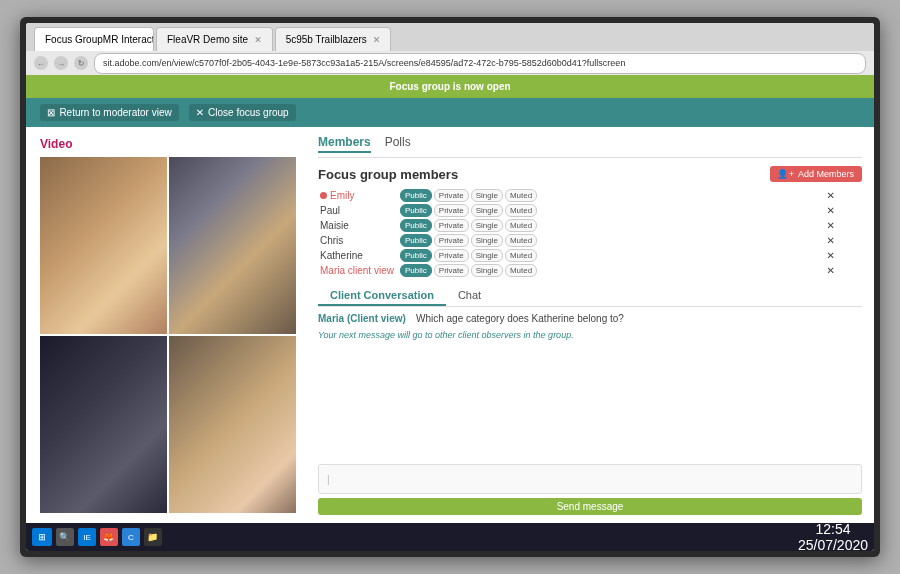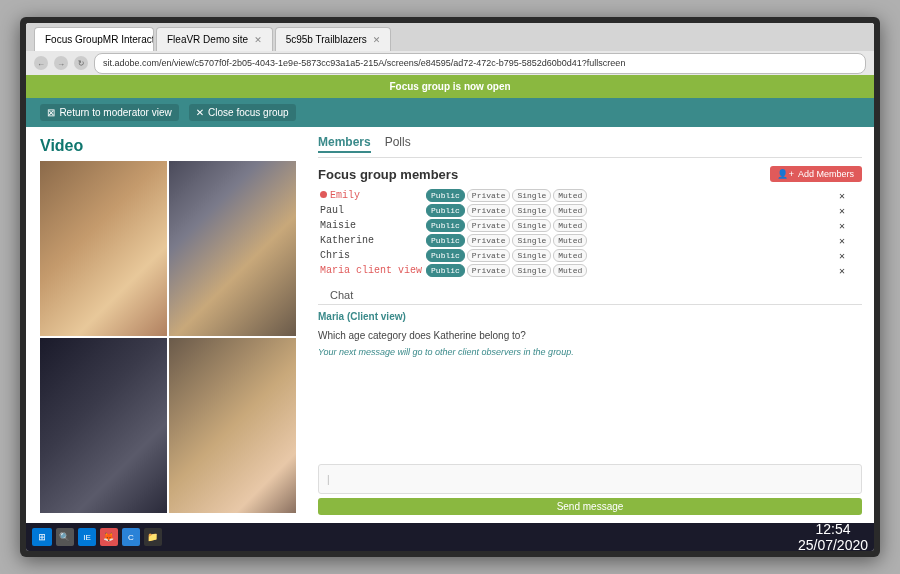--- a/index.html
+++ b/index.html
@@ -145,22 +145,22 @@
     }
     
     .video-panel {
       width: 280px;
       flex-shrink: 0;
       padding: 10px 10px 10px 14px;
       display: flex;
       flex-direction: column;
     }
     .video-label {
-      font-size: 16px;
-      color: #0f766e;
+      font-size: 12px;
+      color: #be185d;
       margin-bottom: 6px;
       font-weight: bold;
     }
     .video-grid {
       display: grid;
       grid-template-columns: 1fr 1fr;
       grid-template-rows: 1fr 1fr;
       gap: 2px;
       flex: 1;
     }
@@ -227,21 +227,20 @@
     }
     .members-table {
       width: 100%;
       border-collapse: collapse;
     }
     .members-table tr td {
       padding: 1px 2px;
       font-size: 10px;
       color: #444;
       white-space: nowrap;
-      font-family: Liberation Mono, monospace;
     }
     .member-name { width: 80px; }
     .member-name.active { color: #e05a5a; }
     .btn-group {
       display: flex;
       gap: 2px;
     }
     .m-btn {
       font-size: 8px;
       padding: 1px 4px;
@@ -297,21 +296,20 @@
     .conversation-area {
       flex: 1;
       overflow-y: auto;
       font-size: 10px;
       color: #444;
     }
     .conv-message {
       display: flex;
       gap: 8px;
       margin-bottom: 6px;
-      flex-direction: column;
     }
     .conv-sender {
       color: #3a8a8a;
       font-weight: bold;
       min-width: 90px;
       font-size: 10px;
     }
     .conv-text {
       color: #444;
     }
@@ -487,33 +485,33 @@
                       <div class="btn-group">
                         <span class="m-btn active-btn">Public</span>
                         <span class="m-btn">Private</span>
                         <span class="m-btn">Single</span>
                         <span class="m-btn">Muted</span>
                       </div>
                     </td>
                     <td class="remove-btn">✕</td>
                   </tr>
                   <tr>
-                    <td class="member-name">Katherine</td>
+                    <td class="member-name">Chris</td>
                     <td>
                       <div class="btn-group">
                         <span class="m-btn active-btn">Public</span>
                         <span class="m-btn">Private</span>
                         <span class="m-btn">Single</span>
                         <span class="m-btn">Muted</span>
                       </div>
                     </td>
                     <td class="remove-btn">✕</td>
                   </tr>
                   <tr>
-                    <td class="member-name">Chris</td>
+                    <td class="member-name">Katherine</td>
                     <td>
                       <div class="btn-group">
                         <span class="m-btn active-btn">Public</span>
                         <span class="m-btn">Private</span>
                         <span class="m-btn">Single</span>
                         <span class="m-btn">Muted</span>
                       </div>
                     </td>
                     <td class="remove-btn">✕</td>
                   </tr>
@@ -528,20 +526,23 @@
                       </div>
                     </td>
                     <td class="remove-btn">✕</td>
                   </tr>
                 </tbody>
             </table>
           </div>
 
           <div class="bottom-section">
             <div class="bottom-tabs">
+              <div class="bottom-tab active">
+                <span>Client Conversation</span>
+              </div>
               <div class="bottom-tab">
                 <span>Chat</span>
               </div>
             </div>
 
             <div class="conversation-area">
               <div class="conv-message">
                 <span class="conv-sender">Maria (Client view)</span>
                 <span class="conv-text">Which age category does Katherine belong to?</span>
               </div>

